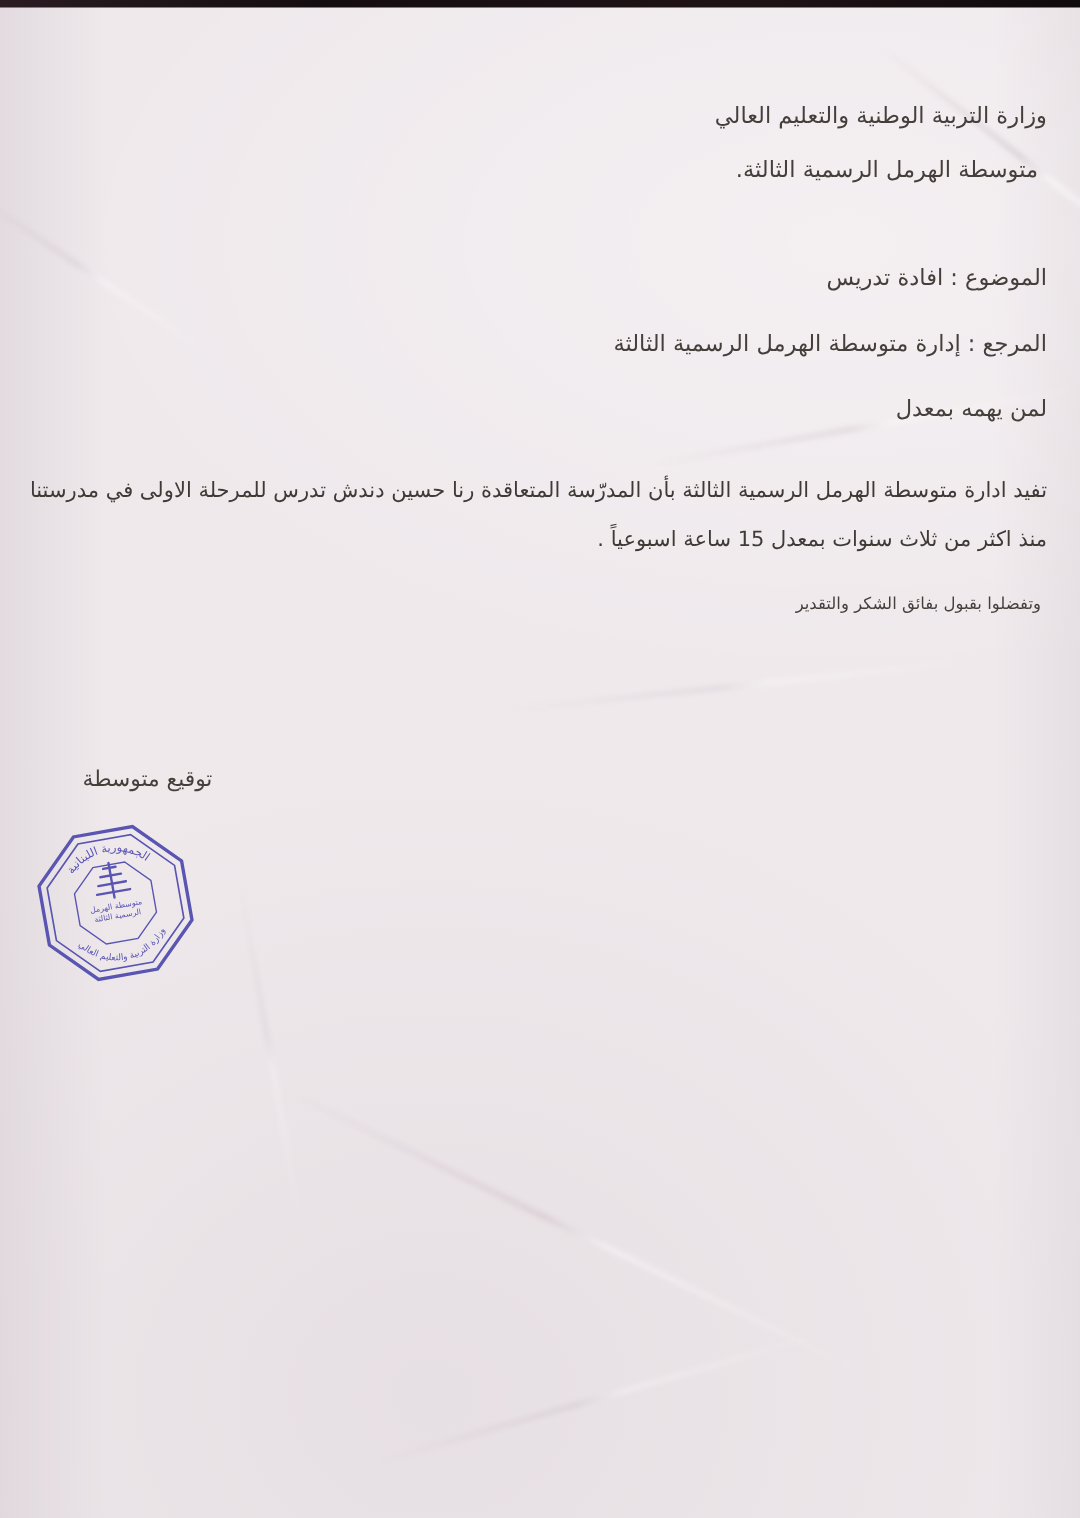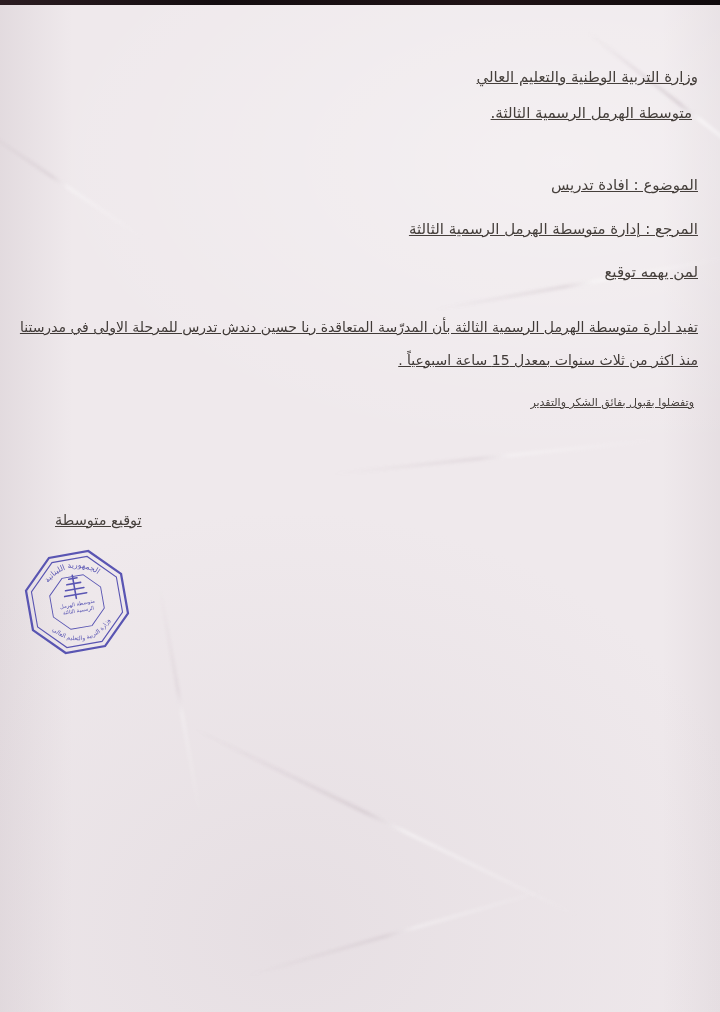--- a/index.html
+++ b/index.html
@@ -20,21 +20,20 @@
     position: absolute; top: 0; left: 0; width: 100%; height: 5px;
     background: linear-gradient(90deg, #2b1c21, #140d10 30%, #201316 68%, #0f0a0c);
   }
   .text-line {
     position: absolute;
     direction: rtl;
     white-space: nowrap;
     color: #453f3b;
     line-height: 1.25;
     letter-spacing: 0.2px;
-    text-decoration: underline;
   }
   .header-line  { font-size: 15px; }
   .meta-line    { font-size: 15px; }
   .body-line    { font-size: 14px; color: #403a37; }
   .closing-line { font-size: 11px; }
   .signature    { font-size: 14.5px; }
 
   .crease {
     position: absolute;
     height: 4px;
@@ -67,21 +66,21 @@
   <div class="crease" style="left:330px; top:455px; width:330px; transform:rotate(-6deg); opacity:.55;"></div>
   <div class="crease" style="left:170px; top:820px; width:430px; transform:rotate(26deg); opacity:.8;"></div>
   <div class="crease" style="left:240px; top:930px; width:320px; transform:rotate(-16deg); opacity:.6;"></div>
   <div class="crease" style="left:60px; top:700px; width:240px; transform:rotate(80deg); opacity:.45;"></div>
 
   <div class="text-line header-line" style="top:68px;  right:22px;">وزارة التربية الوطنية والتعليم العالي</div>
   <div class="text-line header-line" style="top:104px; right:28px;text-align:right;">متوسطة الهرمل الرسمية الثالثة.</div>
 
   <div class="text-line meta-line" style="top:176px; right:22px;">الموضوع : افادة تدريس</div>
   <div class="text-line meta-line" style="top:220px; right:22px;margin-left:24px;">المرجع : إدارة متوسطة الهرمل الرسمية الثالثة</div>
-  <div class="text-line meta-line" style="top:263px; right:22px;">لمن يهمه توقيع</div>
+  <div class="text-line meta-line" style="top:263px; right:22px;">لمن يهمه بمعدل</div>
 
   <div class="text-line body-line" style="top:319px; right:22px;">تفيد ادارة متوسطة الهرمل الرسمية الثالثة بأن المدرّسة المتعاقدة رنا حسين دندش تدرس للمرحلة الاولى في مدرستنا</div>
   <div class="text-line body-line" style="top:352px; right:22px;">منذ اكثر من ثلاث سنوات بمعدل  15 ساعة اسبوعياً .</div>
 
   <div class="text-line closing-line" style="top:396px; right:26px;">وتفضلوا بقبول بفائق الشكر والتقدير</div>
 
   <div class="text-line signature" style="top:511px; left:55px;">توقيع متوسطة</div>
 
   <div class="stamp-wrap">
     <svg viewBox="0 0 120 120" xmlns="http://www.w3.org/2000/svg" xmlns:xlink="http://www.w3.org/1999/xlink">

